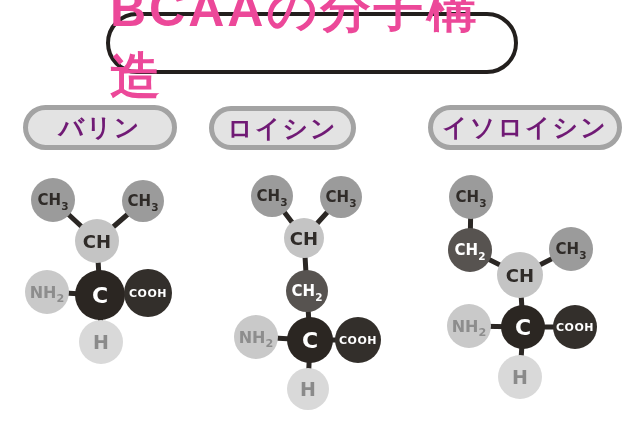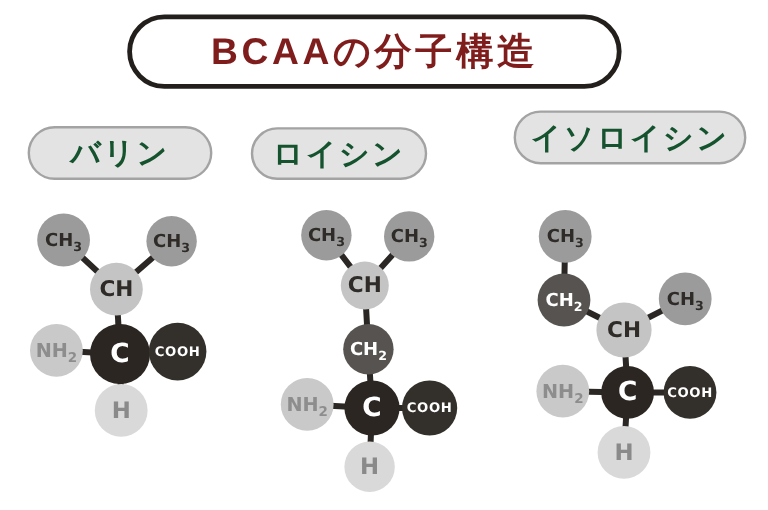--- a/index.html
+++ b/index.html
@@ -12,39 +12,39 @@
     font-family: "Liberation Sans", "DejaVu Sans", sans-serif;
   }
   .title-box {
     position: absolute;
     left: 106px; top: 12px;
     width: 412px; height: 62px;
     background: #ffffff;
     border: 4px solid #231f1d;
     border-radius: 34px;
     display: flex; align-items: center; justify-content: center;
-    font-size: 31px; font-weight: bold;
+    font-size: 50px; font-weight: bold;
     letter-spacing: 3px;
-    color: #7f1d1d;
+    color: #ec4899;
     box-sizing: border-box;
   }
   .pill {
     position: absolute;
     background: #e3e3e3;
-    border: 2px solid #a3a3a3;
+    border: 5px solid #a3a3a3;
     border-radius: 24px;
     display: flex; align-items: center; justify-content: center;
     font-size: 25px; font-weight: bold;
     letter-spacing: 2px;
-    color: #14532d;
+    color: #701a75;
     box-sizing: border-box;
   }
   .pill-valine     { left: 23px;  top: 105px; width: 154px; height: 45px; }
   .pill-leucine    { left: 209px; top: 106px; width: 147px; height: 44px; }
-  .pill-isoleucine { left: 428px; top: 92px; width: 194px; height: 45px; }
+  .pill-isoleucine { left: 428px; top: 105px; width: 194px; height: 45px; }
 
   #molecule-svg { position: absolute; left: 0; top: 0; }
   .bond { stroke-width: 5; stroke-linecap: round; }
   .node-label {
     font-family: "DejaVu Sans", "Liberation Sans", sans-serif;
     font-weight: bold;
     text-anchor: middle;
     dominant-baseline: central;
   }
   .node-ch3  { font-size: 15px; }

